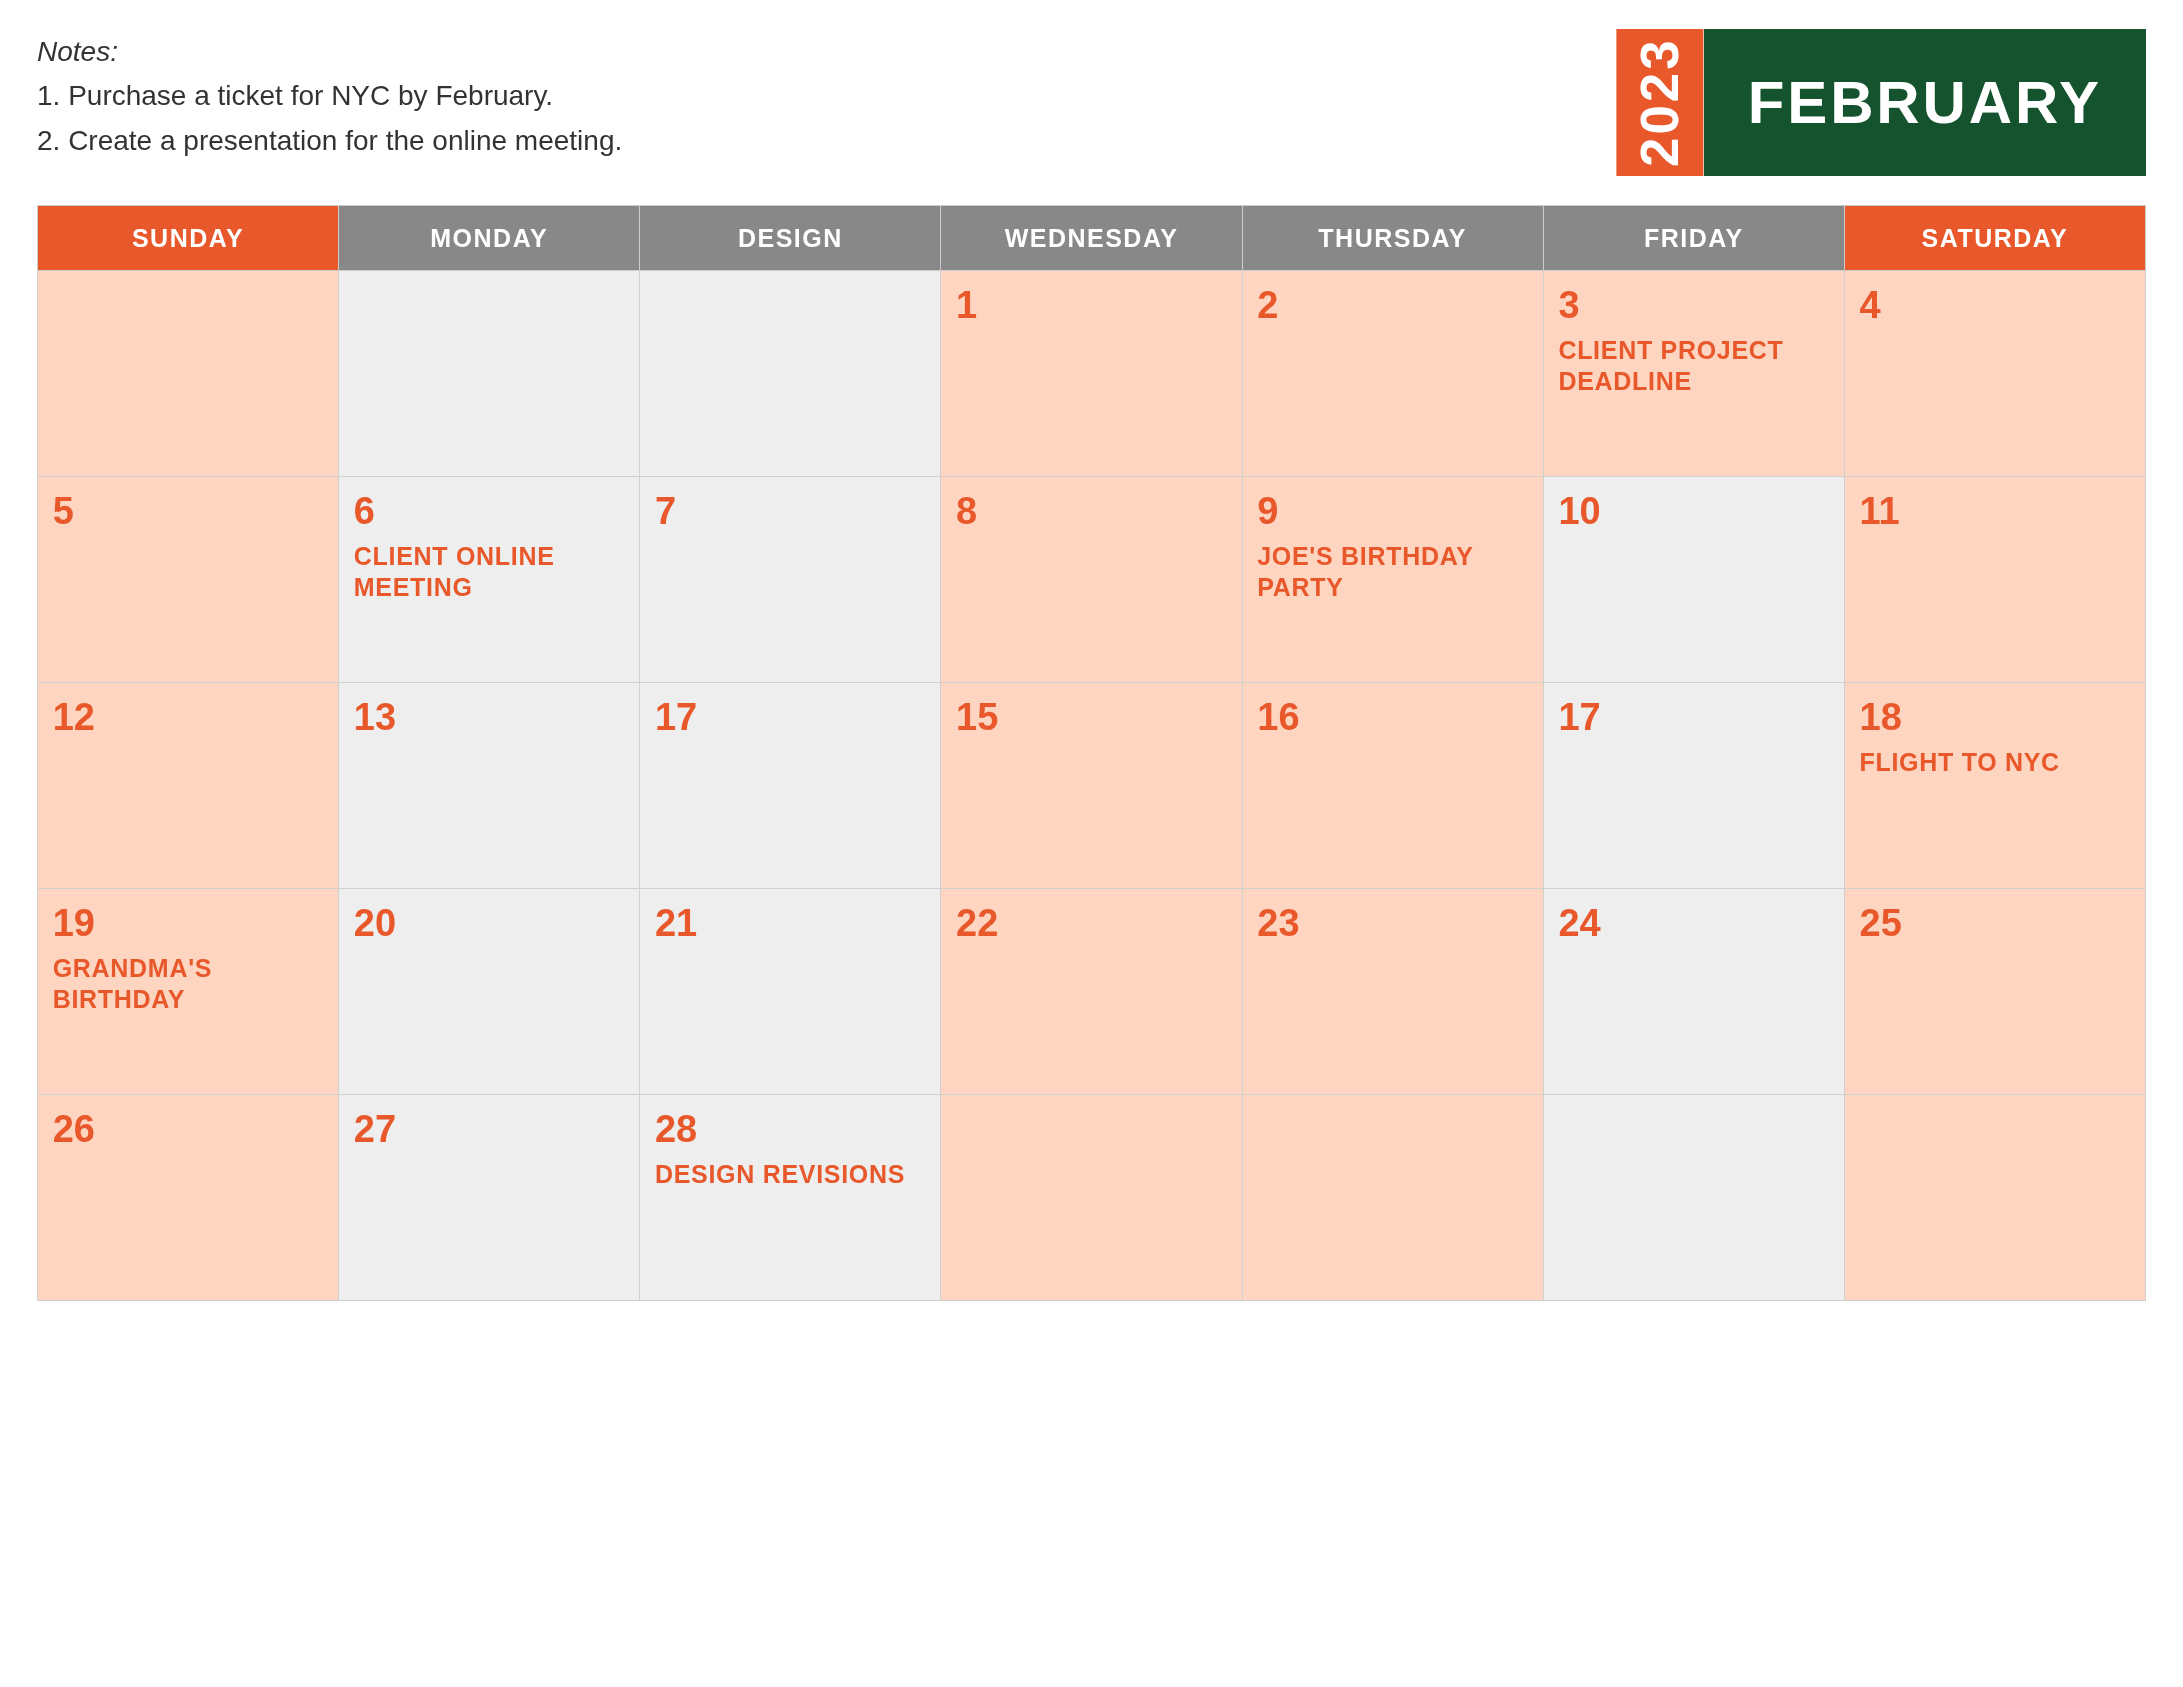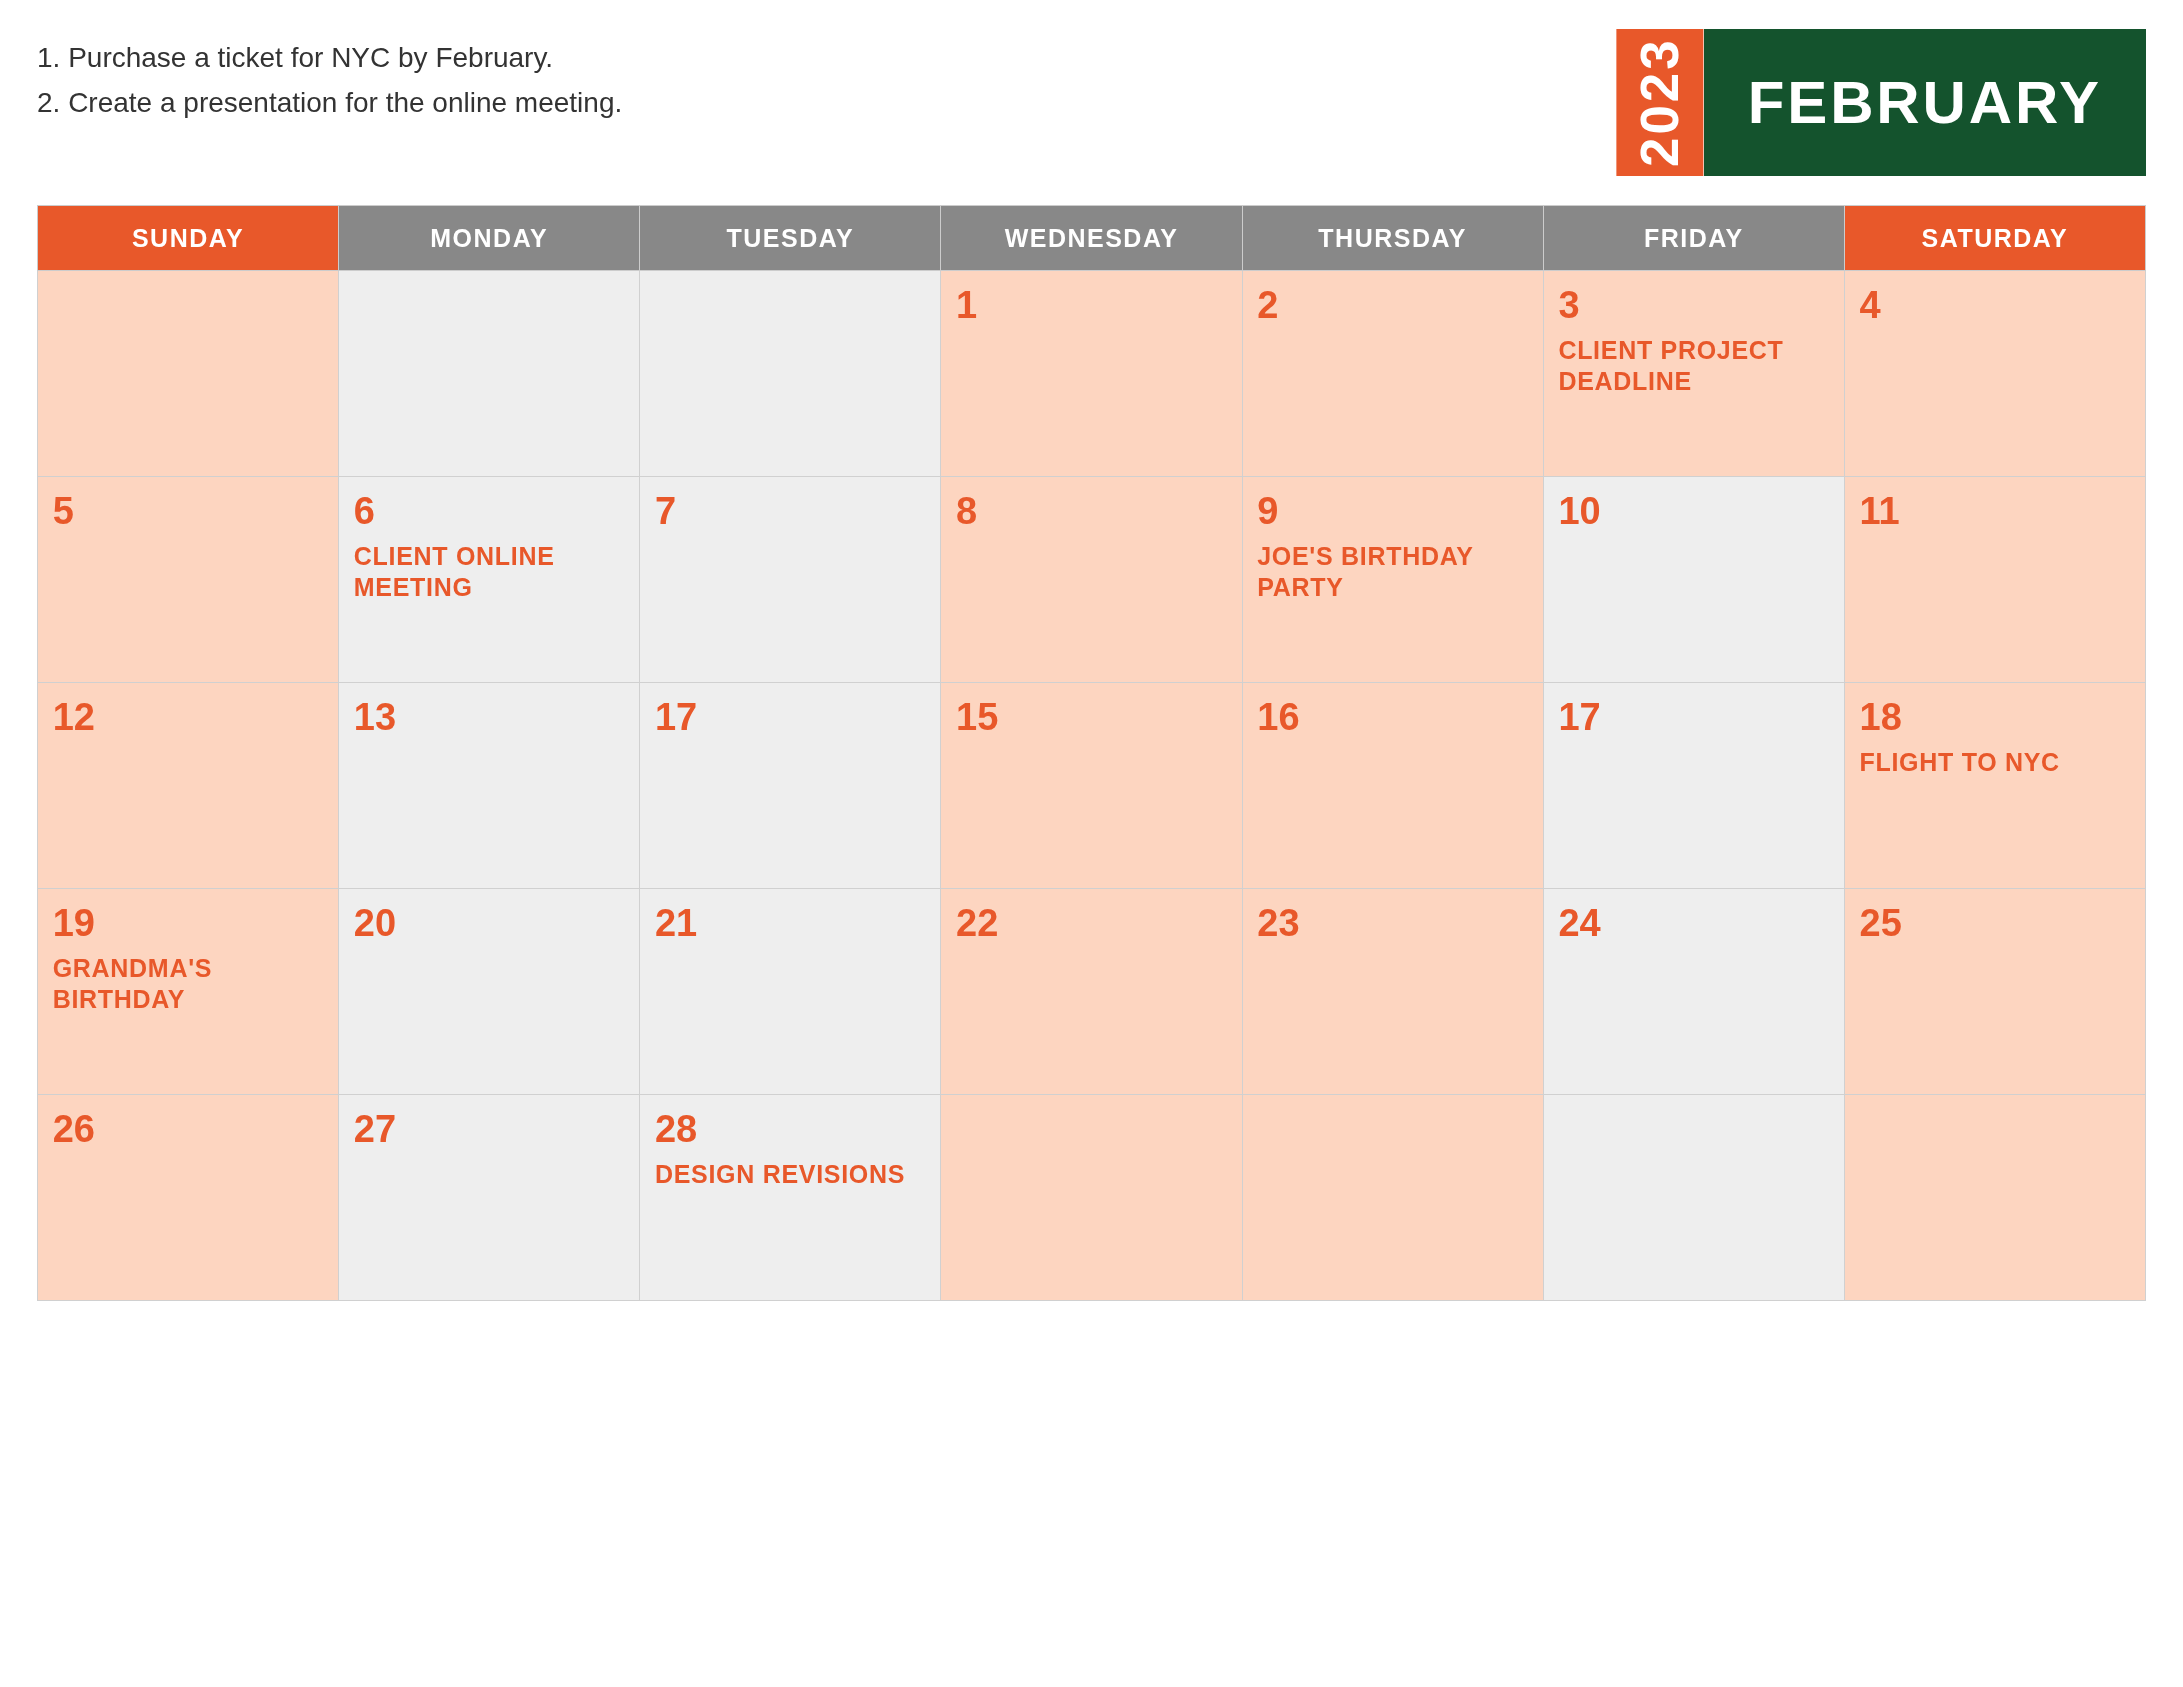--- a/index.html
+++ b/index.html
@@ -127,38 +127,39 @@
       letter-spacing: 0.7px;
       line-height: 1.25;
       margin-top: 7.4px;
     }
   </style>
 </head>
 <body>
 
 <div class="header-section">
   <div class="notes-section">
+    <div class="notes-title">Notes:</div>
     <ul class="notes-list">
       <li>1. Purchase a ticket for NYC by February.</li>
       <li>2. Create a presentation for the online meeting.</li>
     </ul>
   </div>
 
   <div class="month-header">
     <div class="year-box">2023</div>
     <div class="month-name-box">FEBRUARY</div>
   </div>
 </div>
 
 <table class="calendar">
   <thead>
     <tr>
       <th class="weekend">SUNDAY</th>
       <th>MONDAY</th>
-      <th>TUESDAY</th>
+      <th>DESIGN</th>
       <th>WEDNESDAY</th>
       <th>THURSDAY</th>
       <th>FRIDAY</th>
       <th class="weekend">SATURDAY</th>
     </tr>
   </thead>
   <tbody id="calendar-body">
   <tr>
         <td class="orange-cell"></td>
         <td class="gray-cell"></td>

